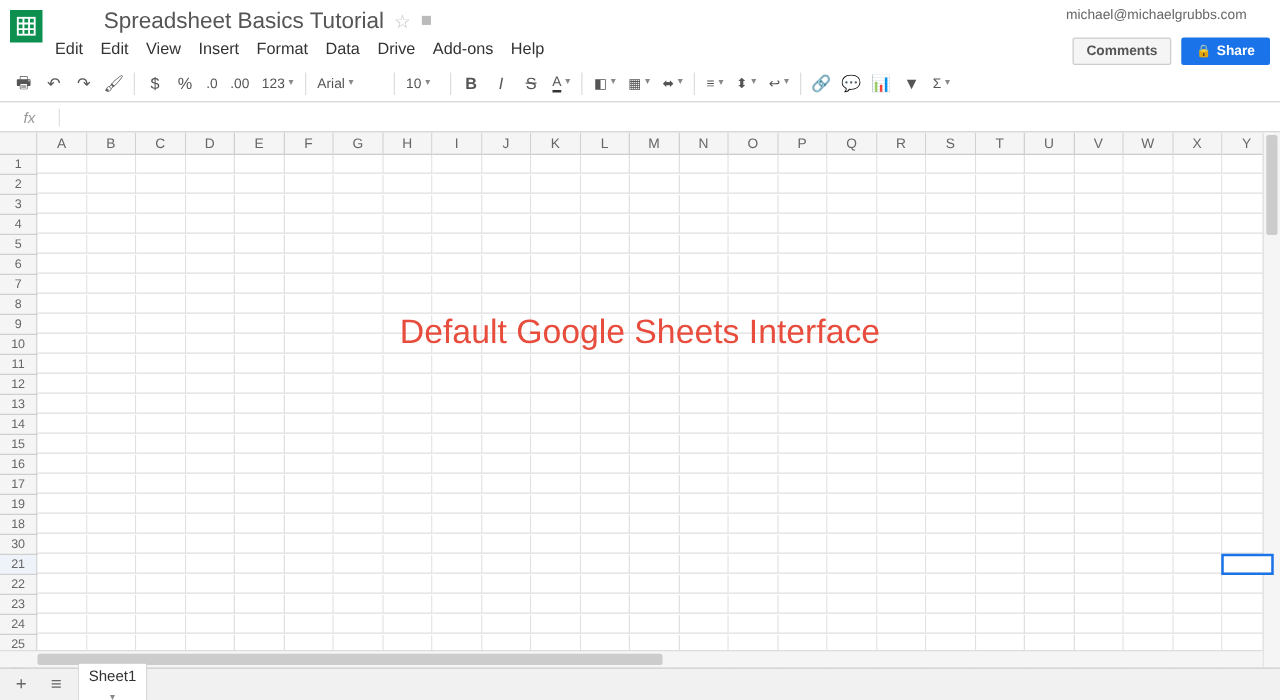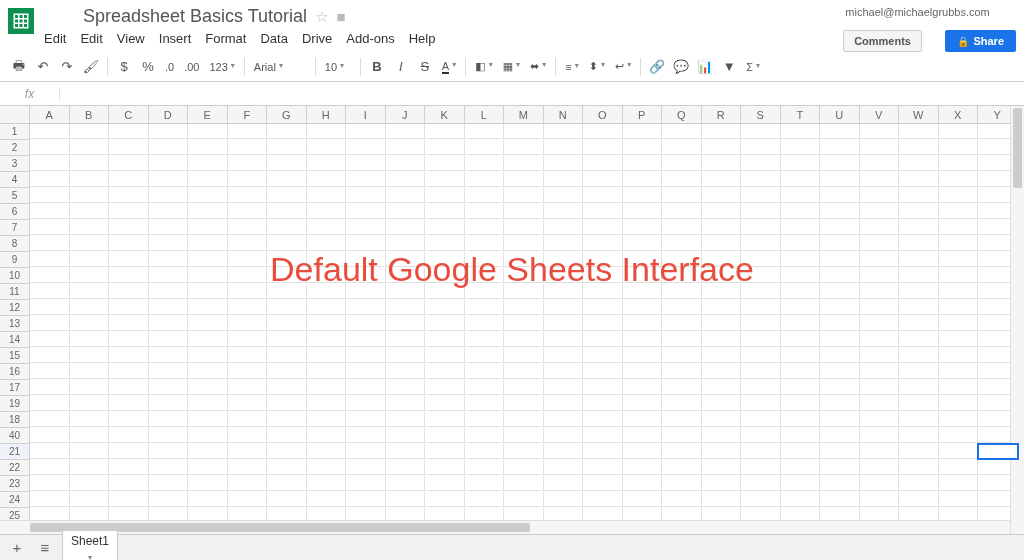--- a/index.html
+++ b/index.html
@@ -25,35 +25,35 @@
 
 .toolbar { display: flex; align-items: center; padding: 4px 8px; border-bottom: 1px solid #ccc; gap: 2px; height: 30px; }
 .tb-btn { width: 22px; height: 22px; display: flex; align-items: center; justify-content: center; color: #555; cursor: pointer; font-size: 13px; }
 .tb-sep { width: 1px; height: 18px; background: #ddd; margin: 0 3px; }
 .tb-text { font-size: 11px; color: #555; padding: 0 4px; }
 .tb-select { display: flex; align-items: flex-start; font-size: 11px; color: #555; padding: 0 4px; cursor: pointer; gap: 3px; }
 .dd { font-size: 8px; color: #888; }
 
 
 .formula-bar { display: flex; align-items: center; height: 24px; border-bottom: 1px solid #ccc; background: #fff; }
-.fx { width: 60px; text-align: center; font-style: italic; color: #999; font-size: 12px; border-right: 1px solid #e0e0e0; }
+.fx { width: 48px; text-align: center; font-style: italic; color: #999; font-size: 12px; border-right: 1px solid #e0e0e0; }
 .formula-input { flex: 1; border: none; outline: none; padding: 0 6px; font-size: 12px; }
 
 
 .grid-wrapper { position: absolute; top: 106px; left: 0; right: 0; bottom: 26px; overflow: hidden; }
 .grid { display: grid; }
 .corner { background: #f5f5f5; border-right: 1px solid #ccc; border-bottom: 1px solid #ccc; width: 30px; height: 18px; }
 .col-header { background: #f5f5f5; border-right: 1px solid #d0d0d0; border-bottom: 1px solid #ccc; text-align: center; font-size: 11px; color: #666; height: 18px; line-height: 18px; }
 .row-header { background: #f5f5f5; border-right: 1px solid #ccc; border-bottom: 1px solid #d0d0d0; text-align: center; font-size: 10px; color: #666; width: 30px; line-height: 15px; }
 .cell { border-right: 1px solid #e0e0e0; border-bottom: 1px solid #e0e0e0; height: 15px; background: #fff; }
 .row-selected { background: #eef3f9 !important; text-align: center; }
 .cell-sel { outline: 2px solid #1a73e8; outline-offset: -1px; z-index: 2; position: relative; }
 
 
-.annotation { position: absolute; top: 250px; left: 0; right: 0; text-align: center; font-size: 34px; color: #e74c3c; pointer-events: none; font-family: Arial, sans-serif; }
+.annotation { position: absolute; top: 250px; left: 0; right: 0; text-align: center; font-size: 27px; color: #e74c3c; pointer-events: none; font-family: Arial, sans-serif; }
 
 
 .vscroll { position: absolute; right: 0; top: 106px; bottom: 26px; width: 14px; background: #f5f5f5; border-left: 1px solid #ddd; }
 .vthumb { position: absolute; top: 2px; left: 2px; right: 2px; height: 80px; background: #ccc; border-radius: 2px; }
 .hscroll { position: absolute; left: 0; right: 14px; bottom: 26px; height: 14px; background: #f5f5f5; border-top: 1px solid #ddd; }
 .hthumb { position: absolute; left: 30px; top: 2px; bottom: 2px; width: 500px; background: #ccc; border-radius: 2px; }
 
 
 .sheet-tabs { position: absolute; bottom: 0; left: 0; right: 0; height: 26px; background: #f1f1f1; border-top: 1px solid #ccc; display: flex; align-items: center; padding: 0 6px; gap: 6px; }
 .sheet-btn { width: 22px; height: 20px; display: flex; align-items: center; justify-content: center; color: #666; cursor: pointer; font-size: 15px; }
@@ -85,21 +85,21 @@
         <span>Insert</span>
         <span>Format</span>
         <span>Data</span>
         <span>Drive</span>
         <span>Add-ons</span>
         <span>Help</span>
       </div>
   </div>
   <div class="right-actions">
     <div class="email">michael@michaelgrubbs.com</div>
-    <div style="display:flex;gap:23px;margin-left:24px;">
+    <div style="display:flex;gap:8px;margin-left:24px;">
       <button class="btn-comments">Comments</button>
       <button class="btn-share">
         <span class="lock-icon">🔒</span>
         <span>Share</span>
       </button>
     </div>
   </div>
 </div>
 
 <div class="toolbar">
@@ -691,21 +691,21 @@
       <div class="cell"></div>
       <div class="cell"></div>
       <div class="cell"></div>
       <div class="cell"></div>
       <div class="cell"></div>
       <div class="cell"></div>
       <div class="cell"></div>
       <div class="cell"></div>
       <div class="cell"></div>
       <div class="cell"></div>
-      <div class="row-header">40</div>
+      <div class="row-header">30</div>
       <div class="cell"></div>
       <div class="cell"></div>
       <div class="cell"></div>
       <div class="cell"></div>
       <div class="cell"></div>
       <div class="cell"></div>
       <div class="cell"></div>
       <div class="cell"></div>
       <div class="cell"></div>
       <div class="cell"></div>

